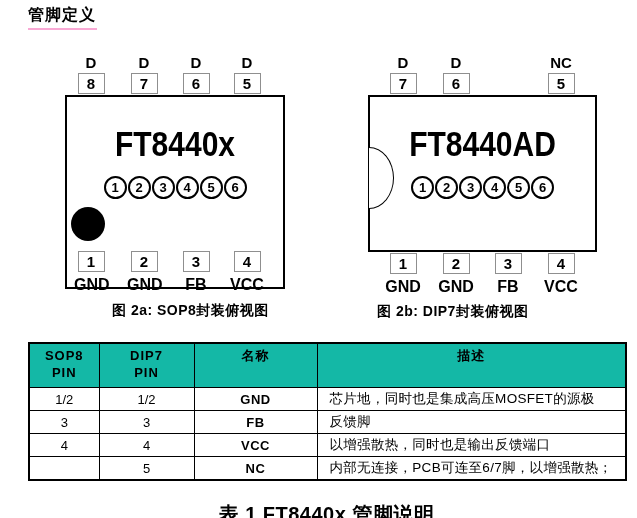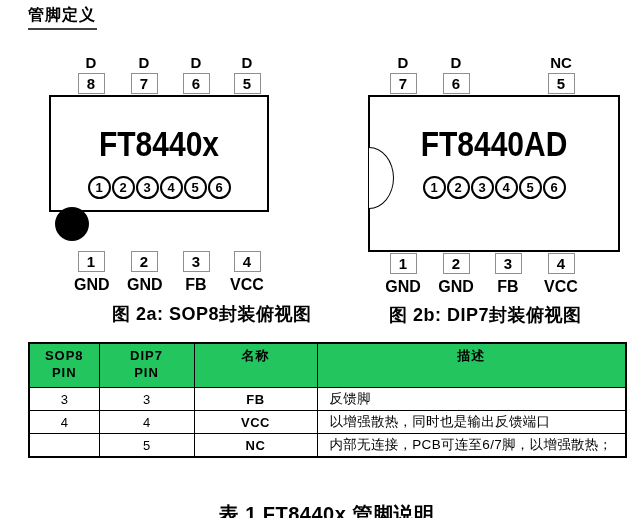--- a/index.html
+++ b/index.html
@@ -6,21 +6,21 @@
   body{
     width:637px;height:518px;background:#ffffff;color:#000;
     font-family:"Liberation Sans", sans-serif;
     position:relative;overflow:hidden;
   }
   .abs{position:absolute;}
 
   
   .page-title{
     left:28px;top:5px;font-size:16px;font-weight:bold;
-    letter-spacing:1px;border-bottom:2px solid #404040;padding:0 1px 2px 0;
+    letter-spacing:1px;border-bottom:2px solid #f9a8d4;padding:0 1px 2px 0;
   }
 
   
   .chip-body{
     position:absolute;background:#fff;border:2.5px solid #000;box-sizing:border-box;
   }
   .chip-name{
     position:absolute;left:0;right:0;top:31px;text-align:center;
     font-size:30px;font-weight:bold;transform:scaleY(1.14);transform-origin:center;
     white-space:nowrap;
@@ -51,34 +51,34 @@
     font-size:15px;font-weight:bold;height:17px;line-height:17px;white-space:nowrap;
   }
   .pin-box{
     width:25px;height:19px;line-height:19px;margin:2px auto 0;
     border:1.5px solid #8f8f8f;background:#fff;
     font-size:15px;font-weight:bold;text-align:center;
   }
   .pin-col.bottom .pin-box{margin:0 auto;}
   .pin-col.bottom .pin-label{margin-top:4px;font-size:16px;height:18px;line-height:18px;}
   .fig-caption{
-    position:absolute;font-size:18px;font-weight:bold;letter-spacing:0.5px;white-space:nowrap;
+    position:absolute;font-size:14px;font-weight:bold;letter-spacing:0.5px;white-space:nowrap;
   }
 
   
   table.pin-table{
     position:absolute;left:28px;top:342px;width:597px;
     border-collapse:collapse;table-layout:fixed;
     border:2.5px solid #000;
   }
   .pin-table th,.pin-table td{
     border:1.2px solid #000;overflow:hidden;white-space:nowrap;
   }
   .pin-table thead th{
-    background:#22c55e;height:39px;vertical-align:top;padding-top:3px;
+    background:#14b8a6;height:39px;vertical-align:top;padding-top:3px;
     font-size:13px;font-weight:bold;letter-spacing:1px;line-height:17px;
     text-align:center;
   }
   .pin-table td{
     height:22px;font-size:13px;text-align:center;padding:0;
   }
   .pin-table td.cell-name{font-weight:bold;letter-spacing:0.5px;}
   .pin-table td.cell-desc{text-align:left;padding-left:12px;font-size:13.5px;letter-spacing:0.3px;}
   .table-caption{
     left:28px;top:501px;width:597px;text-align:center;
@@ -102,21 +102,21 @@
   </div>
   <div class="pin-col" style="left:179px;top:54px;">
     <div class="pin-label">D</div>
     <div class="pin-box">6</div>
   </div>
   <div class="pin-col" style="left:230px;top:54px;">
     <div class="pin-label">D</div>
     <div class="pin-box">5</div>
   </div>
 
-  <div class="chip-body" style="left:49px;top:95px;width:220px;height:117px;">
+  <div class="chip-body" style="left:65px;top:95px;width:220px;height:194px;">
     <div class="chip-name">FT8440x</div>
     <div class="pad-row">
       <div class="pad">1</div>
       <div class="pad">2</div>
       <div class="pad">3</div>
       <div class="pad">4</div>
       <div class="pad">5</div>
       <div class="pad">6</div>
     </div>
     <div class="pin1-dot"></div>
@@ -150,21 +150,21 @@
   </div>
   <div class="pin-col wide" style="left:438px;top:54px;">
     <div class="pin-label">D</div>
     <div class="pin-box">6</div>
   </div>
   <div class="pin-col wide" style="left:543px;top:54px;">
     <div class="pin-label">NC</div>
     <div class="pin-box">5</div>
   </div>
 
-  <div class="chip-body" style="left:368px;top:95px;width:252px;height:157px;">
+  <div class="chip-body" style="left:368px;top:95px;width:229px;height:157px;">
     <div class="chip-name">FT8440AD</div>
     <div class="pad-row">
       <div class="pad">1</div>
       <div class="pad">2</div>
       <div class="pad">3</div>
       <div class="pad">4</div>
       <div class="pad">5</div>
       <div class="pad">6</div>
     </div>
     <div class="dip-notch"></div>
@@ -180,21 +180,21 @@
   </div>
   <div class="pin-col wide bottom" style="left:490px;top:253px;">
     <div class="pin-box">3</div>
     <div class="pin-label">FB</div>
   </div>
   <div class="pin-col wide bottom" style="left:543px;top:253px;">
     <div class="pin-box">4</div>
     <div class="pin-label">VCC</div>
   </div>
 
-  <div class="fig-caption" style="left:389px;top:303px;">图 2b: DIP7封装俯视图</div>
+  <div class="fig-caption" style="left:377px;top:303px;">图 2b: DIP7封装俯视图</div>
 </div>
 
 <table class="pin-table">
   <colgroup>
     <col style="width:70px">
       <col style="width:95px">
       <col style="width:123px">
       <col style="width:309px">
   </colgroup>
   <thead>
@@ -206,20 +206,26 @@
       <th>
         <div>DIP7</div>
         <div>PIN</div>
       </th>
       <th>名称</th>
       <th>描述</th>
     </tr>
   </thead>
   <tbody>
     <tr>
+      <td>1/2</td>
+      <td>1/2</td>
+      <td class="cell-name">GND</td>
+      <td class="cell-desc">芯片地，同时也是集成高压MOSFET的源极</td>
+    </tr>
+    <tr>
       <td>3</td>
       <td>3</td>
       <td class="cell-name">FB</td>
       <td class="cell-desc">反馈脚</td>
     </tr>
     <tr>
       <td>4</td>
       <td>4</td>
       <td class="cell-name">VCC</td>
       <td class="cell-desc">以增强散热，同时也是输出反馈端口</td>

